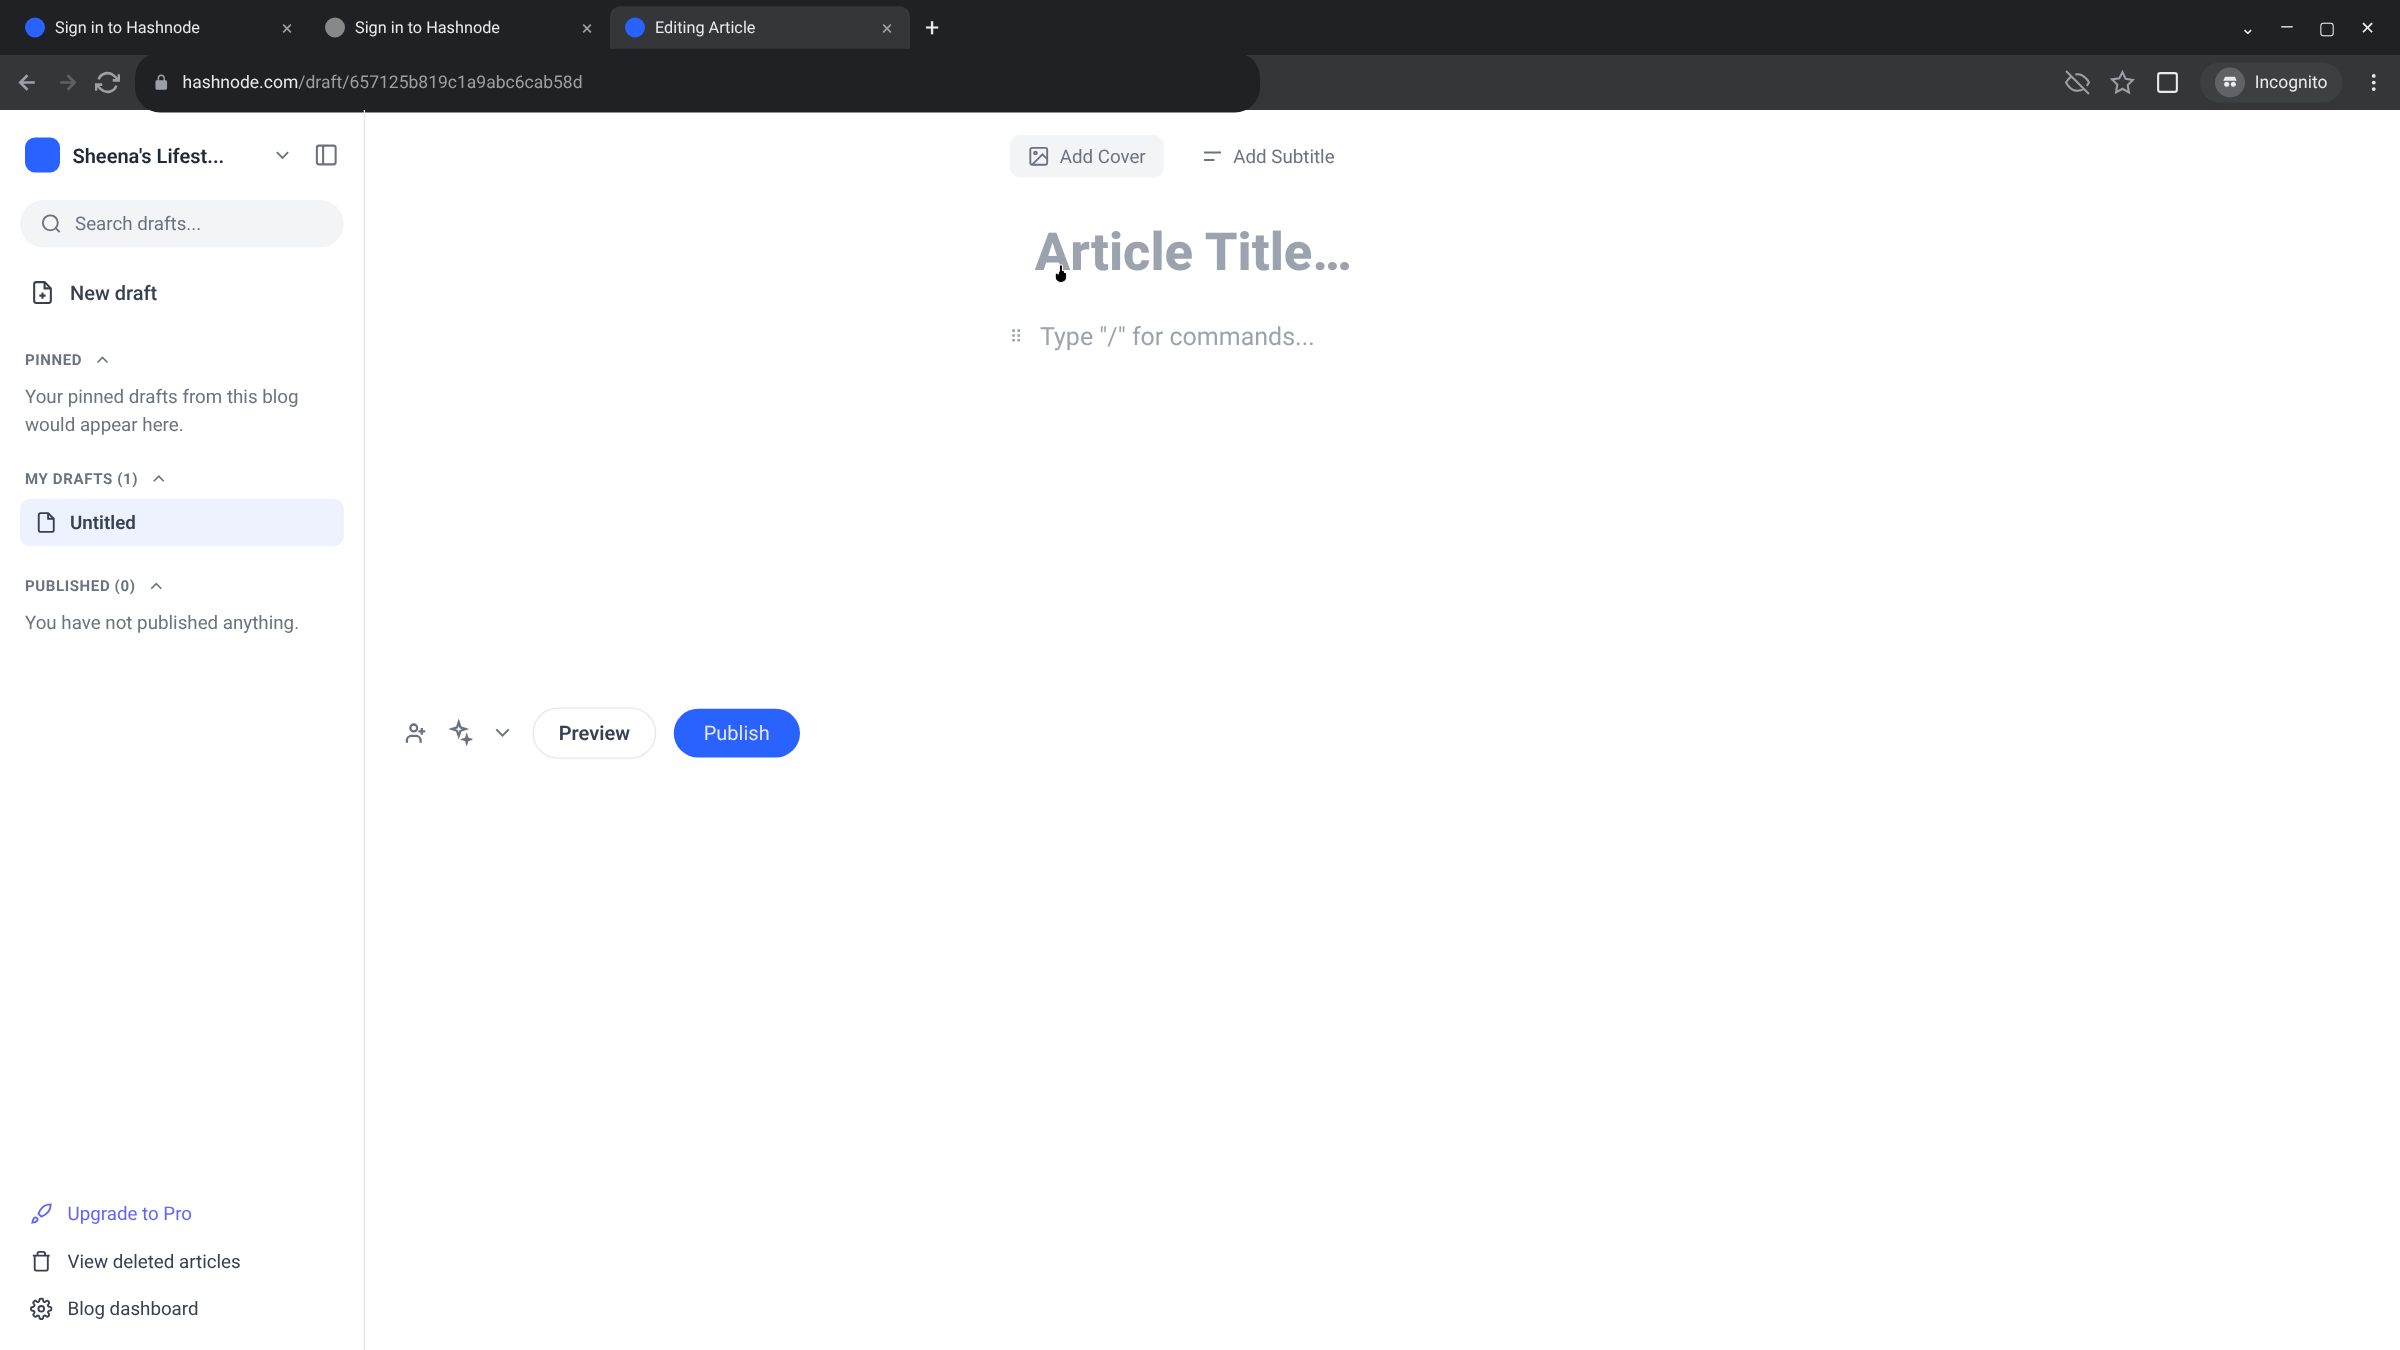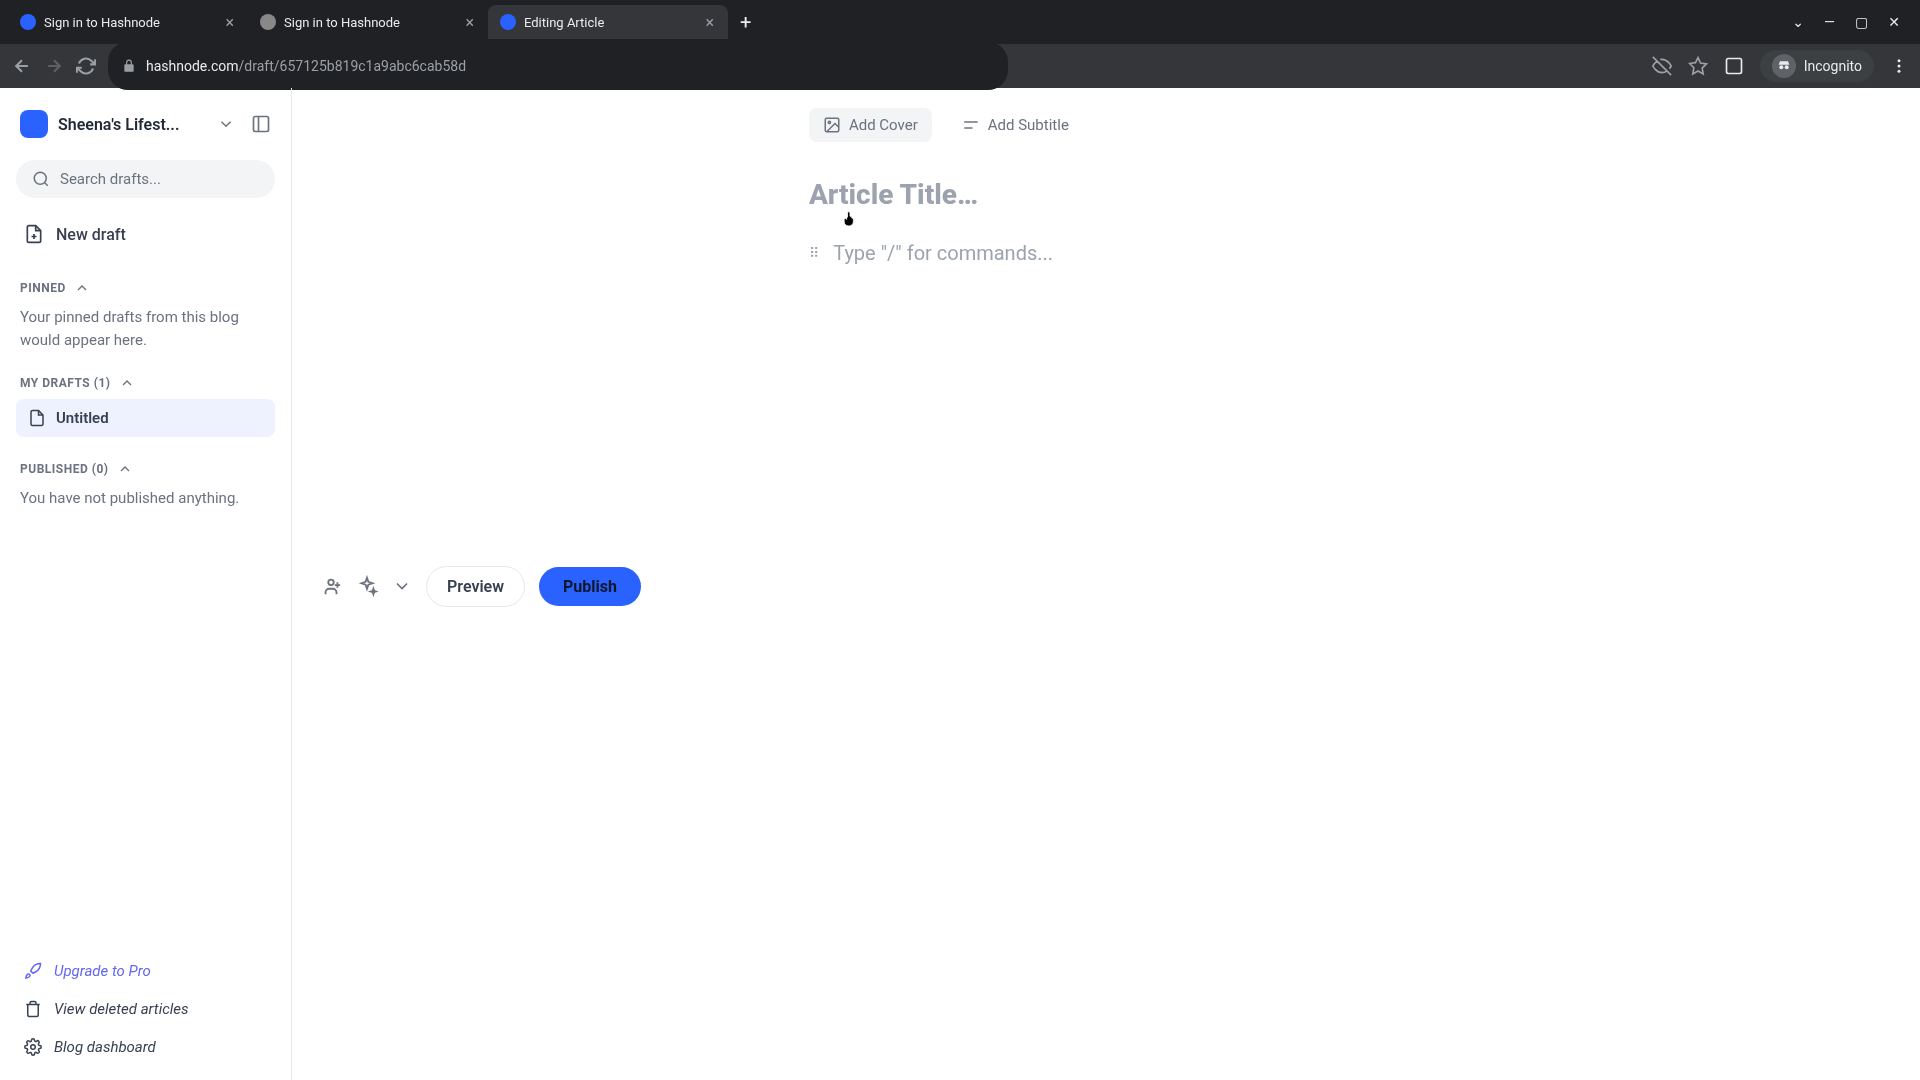--- a/index.html
+++ b/index.html
@@ -40,41 +40,41 @@
 
 .search-box { display: flex; align-items: center; gap: 10px; background: #f3f4f6; border-radius: 20px; padding: 10px 16px; margin-top: 8px; color: #6b7280; font-size: 15px; }
 .new-draft { display: flex; align-items: center; gap: 12px; padding: 12px 8px; margin-top: 14px; color: #374151; font-size: 16px; font-weight: 500; cursor: pointer; }
 
 .section-header { display: flex; align-items: center; gap: 8px; margin-top: 24px; padding: 0 4px; color: #6b7280; font-size: 12px; font-weight: 700; letter-spacing: 0.5px; cursor: pointer; }
 .section-text { color: #6b7280; font-size: 15px; padding: 10px 4px 0 4px; line-height: 1.5; }
 
 .draft-item { display: flex; align-items: center; gap: 10px; padding: 10px 12px; margin-top: 8px; border-radius: 8px; color: #374151; font-size: 15px; cursor: pointer; }
 .draft-item.active { background: #eef2ff; font-weight: 600; }
 
-.sidebar-footer { margin-top: auto; font-style: italic; }
+.sidebar-footer { margin-top: auto; }
 .footer-item { display: flex; align-items: center; gap: 12px; padding: 10px 8px; font-size: 15px; cursor: pointer; color: #374151; }
 .footer-item.upgrade { color: #6366f1; }
 .back-btn { display: flex; align-items: center; justify-content: center; gap: 10px; border: 1px solid #e5e7eb; border-radius: 24px; padding: 12px; margin-top: 12px; font-size: 15px; color: #374151; cursor: pointer; }
 
 
 .main { flex: 1; display: flex; flex-direction: row; position: relative; }
 .editor-header { display: flex; align-items: center; padding: 18px 28px; gap: 14px; }
 .collab-icon { color: #6b7280; }
 .header-right { margin-left: auto; display: flex; align-items: center; gap: 14px; }
 .ai-icon { color: #6b7280; }
 .preview-btn { padding: 10px 20px; border-radius: 24px; font-size: 16px; font-weight: 600; color: #374151; background: #fff; border: 1px solid #e5e7eb; cursor: pointer; }
-.publish-btn { padding: 10px 24px; border-radius: 24px; font-size: 16px; font-weight: 700; color: #0f172a; background: #2962ff; border: none; cursor: pointer; }
+.publish-btn { padding: 10px 24px; border-radius: 24px; font-size: 16px; font-weight: 400; color: #e5e5e5; background: #2962ff; border: none; cursor: pointer; }
 
 .tooltip { position: absolute; top: 68px; right: 210px; background: #111827; color: #fff; padding: 12px 16px; border-radius: 8px; font-size: 14px; max-width: 240px; line-height: 1.4; }
 
 .editor-body { padding: 20px 0 0 0; max-width: 820px; margin-left: 140px; }
 .cover-row { display: flex; gap: 16px; align-items: center; }
 .add-cover { display: flex; align-items: center; gap: 8px; padding: 8px 14px; border-radius: 8px; background: #f3f4f6; color: #6b7280; font-size: 15px; cursor: pointer; position: relative; }
 .add-subtitle { display: flex; align-items: center; gap: 8px; padding: 8px 14px; color: #6b7280; font-size: 15px; cursor: pointer; }
-.title-input { font-size: 28px; font-weight: 800; color: #9ca3af; margin-top: 36px; outline: none; }
+.title-input { font-size: 42px; font-weight: 800; color: #9ca3af; margin-top: 36px; outline: none; margin-left: 20px; }
 .content-row { display: flex; align-items: center; gap: 14px; margin-top: 30px; }
 .drag-handle { color: #9ca3af; font-size: 14px; cursor: grab; }
 .content-input { font-size: 20px; color: #9ca3af; outline: none; flex: 1; }
 
 .cursor-hand { position: absolute; left: 548px; top: 120px; width: 20px; height: 20px; pointer-events: none; }
 
 svg { display: block; }
 </style>
 </head>
 <body>

